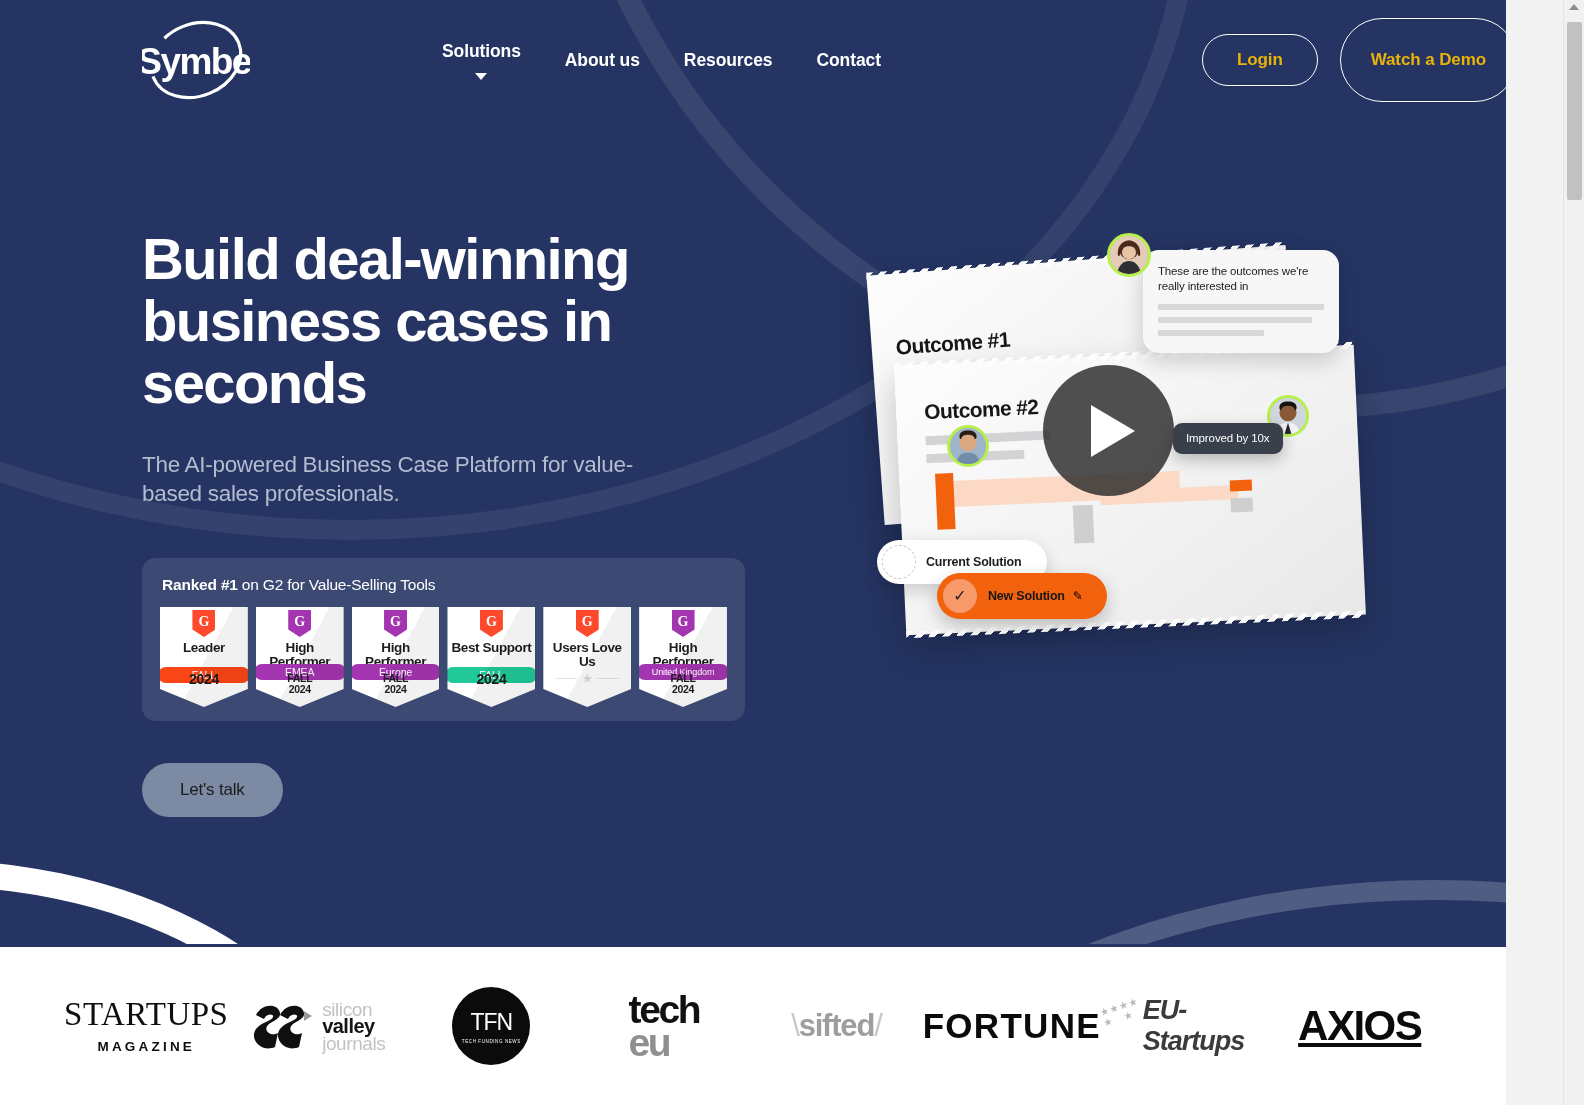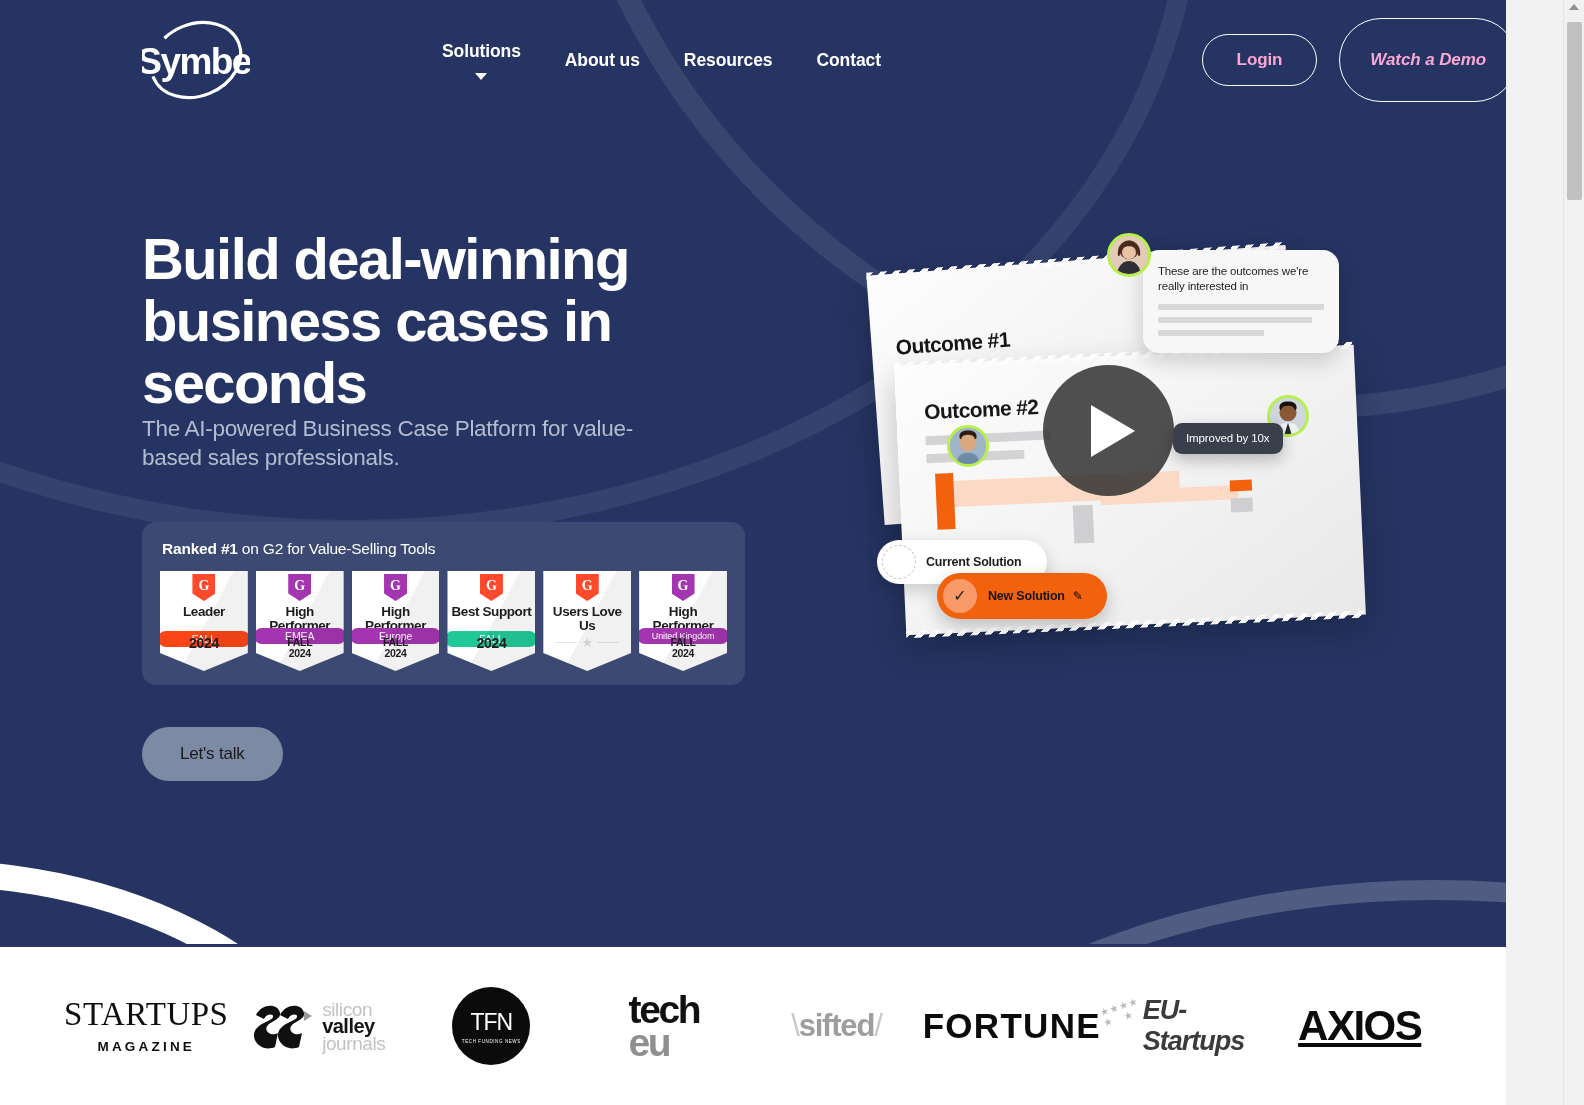--- a/index.html
+++ b/index.html
@@ -85,39 +85,40 @@
   .caret {
     width: 0; height: 0;
     border-left: 6px solid transparent;
     border-right: 6px solid transparent;
     border-top: 7px solid #fff;
     margin-top: 2px;
   }
   .nav-actions { margin-left: auto; display: flex; align-items: center; gap: 22px; }
   .btn-outline {
     border: 1.6px solid #fff; border-radius: 999px;
-    color: #f9a8d4; background: transparent;
+    color: #eab308; background: transparent;
     font-size: 17px; font-weight: bold; letter-spacing: -0.1px;
     padding: 15px 34px; cursor: pointer; white-space: nowrap;
     font-family: inherit;
   }
-  .btn-outline.wide { padding: 31px 30px; font-style: italic; }
+  .btn-outline.wide { padding: 31px 30px; }
 
   
   .hero-left {
     position: absolute; left: 142px; top: 228px; z-index: 10;
     width: 640px;
   }
   h1.headline {
     color: #fff;
     font-size: 58px; line-height: 62px;
     font-weight: bold; letter-spacing: -1.6px;
     max-width: 540px;
   }
   .subhead {
+    margin-top: 36px;
     color: #b4bccf;
     font-size: 22.5px; line-height: 29px;
     letter-spacing: -0.3px; max-width: 500px;
   }
 
   
   .badge-panel {
     margin-top: 50px;
     width: 603px;
     background: #3c4a73;

